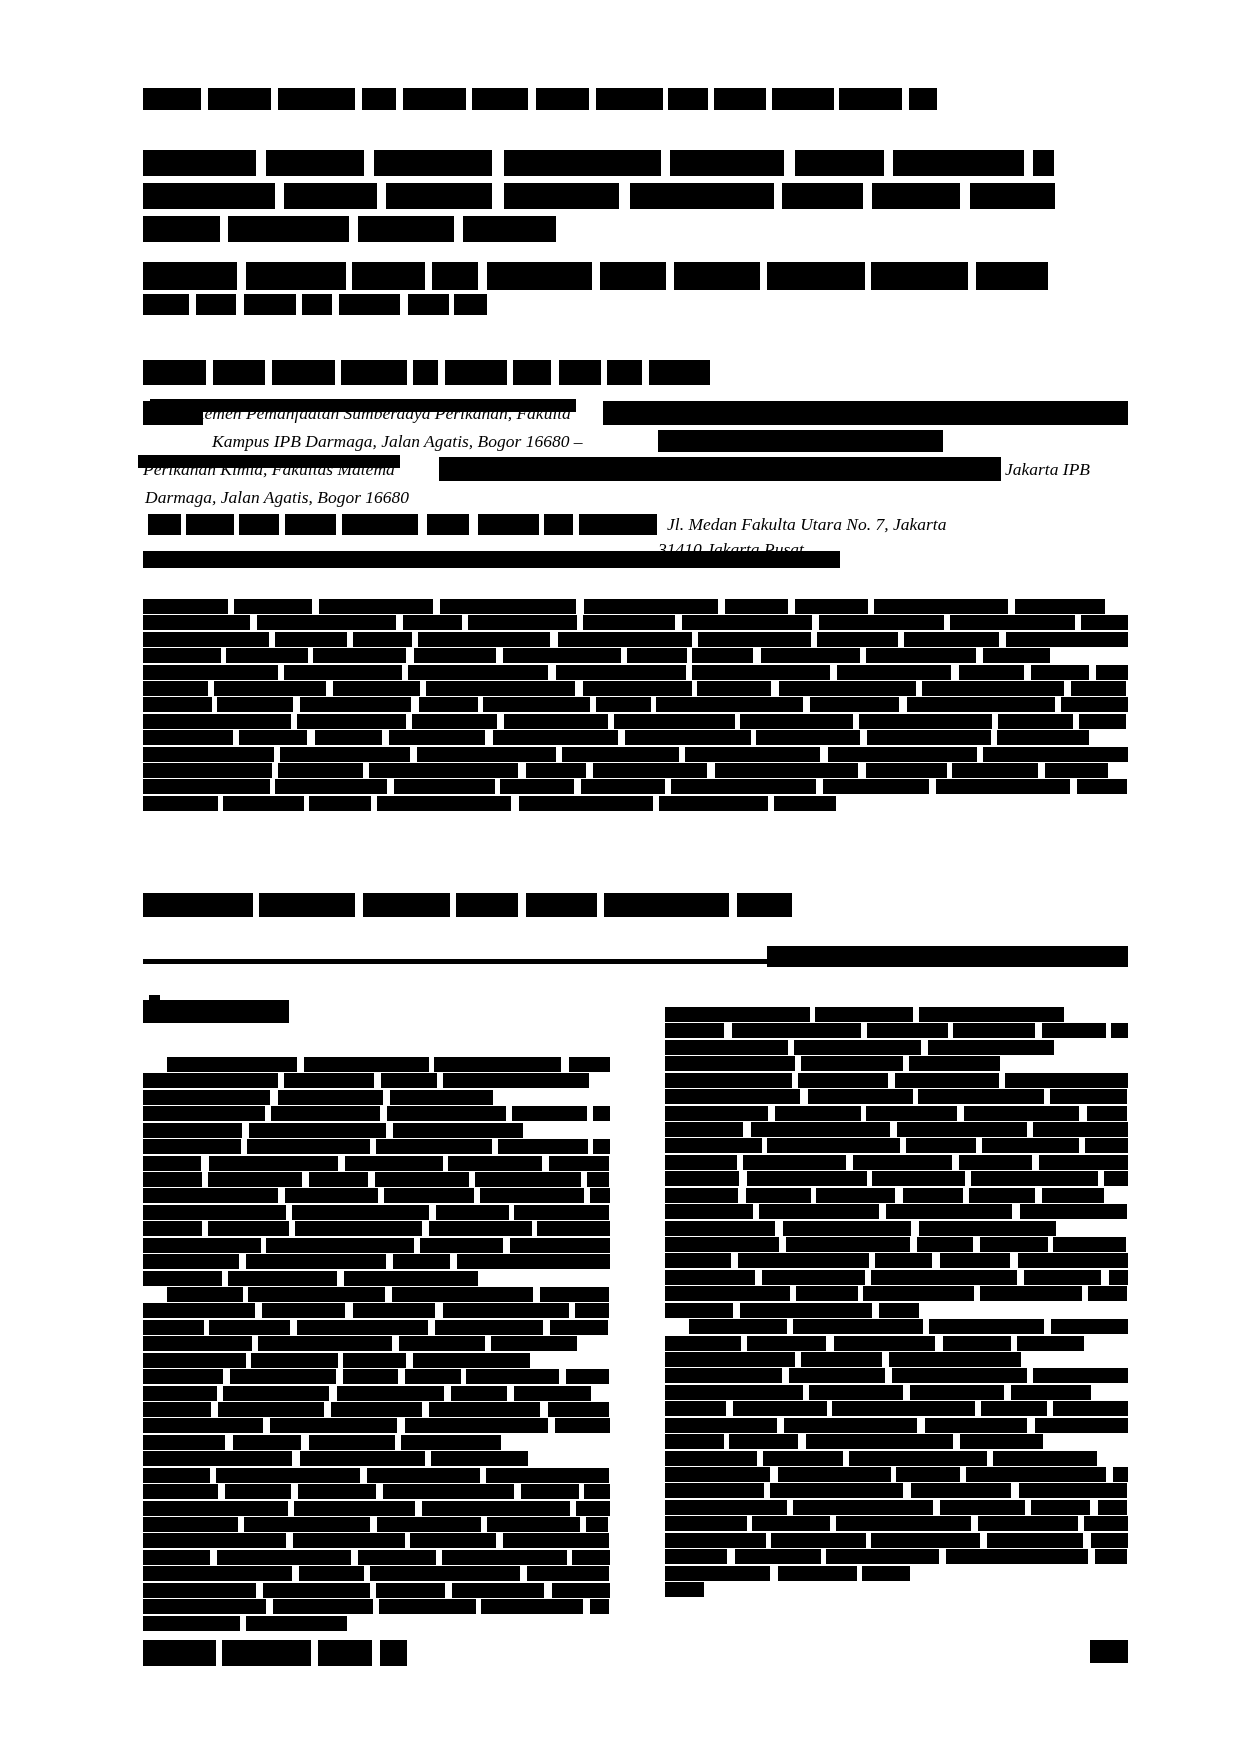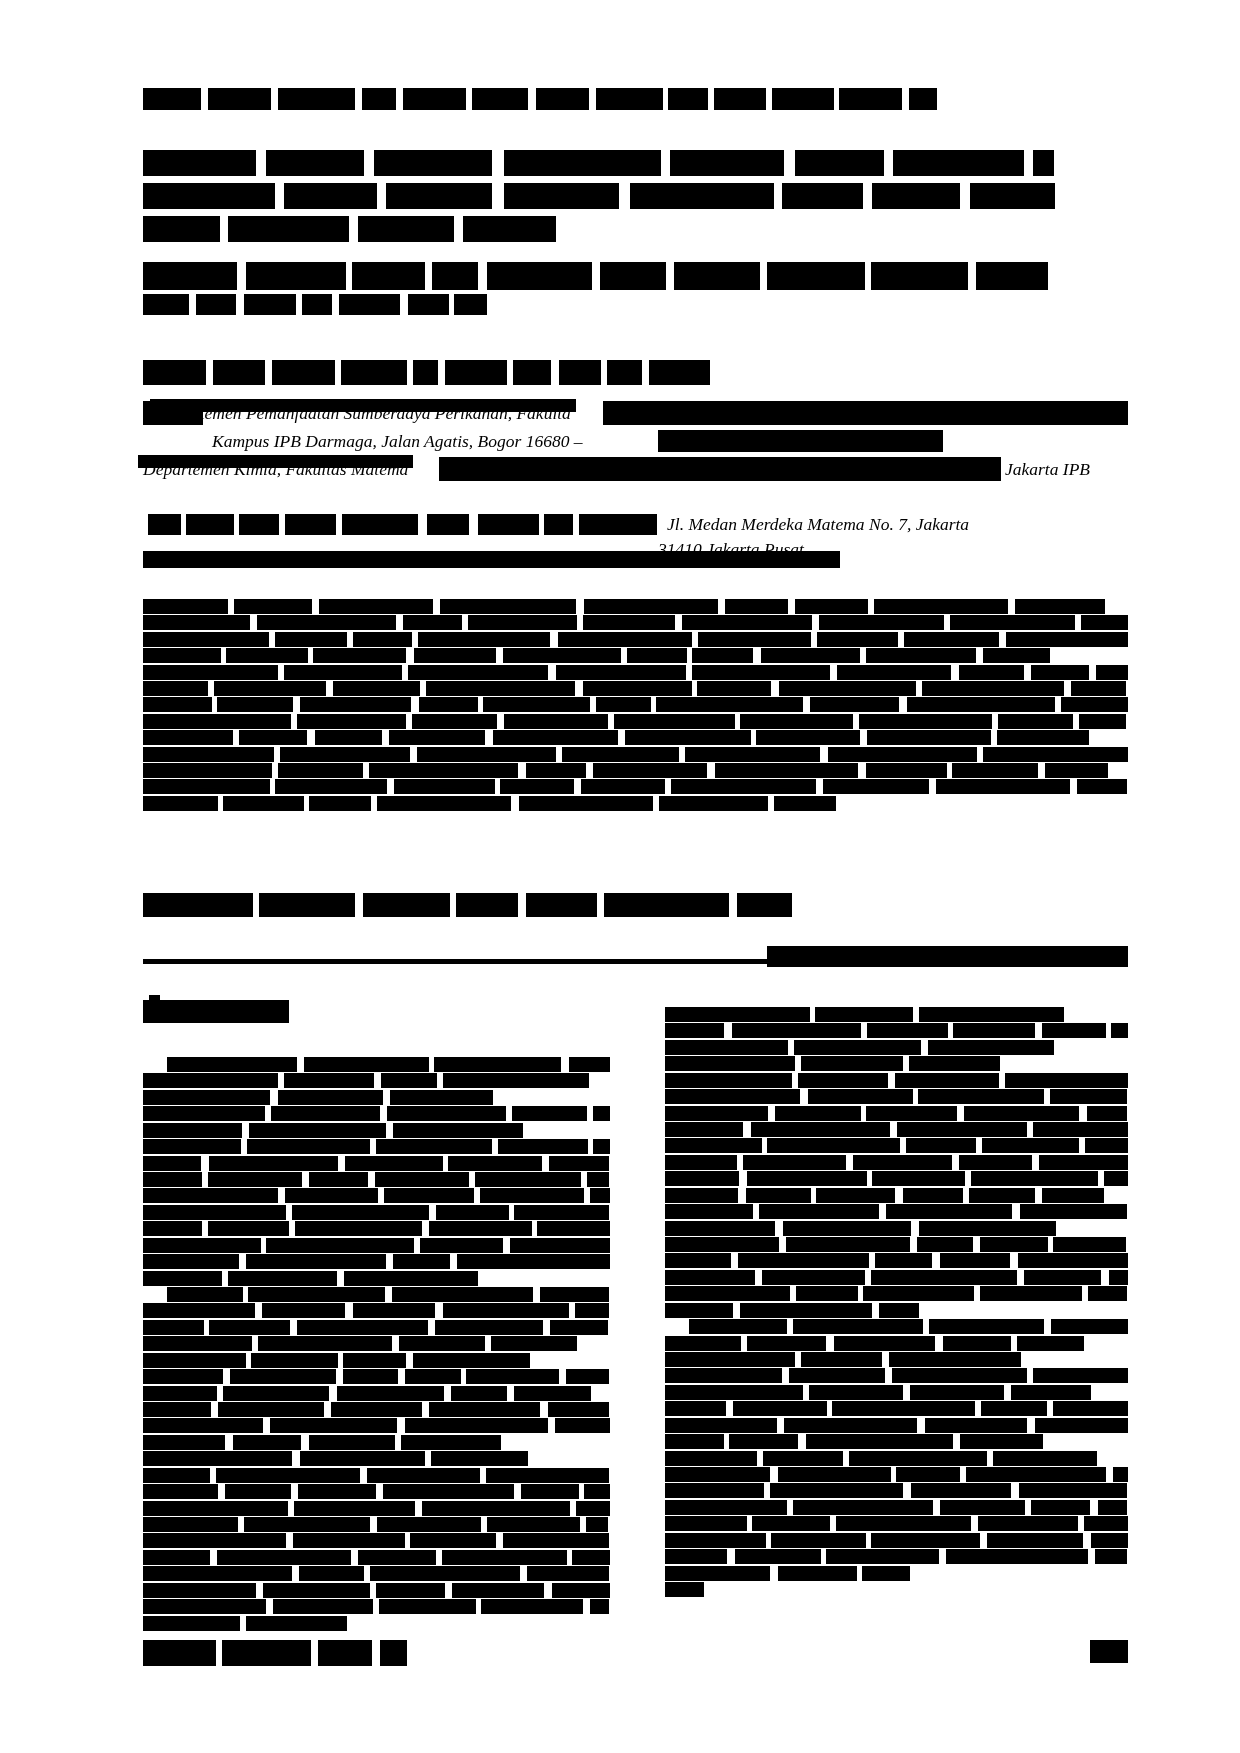--- a/index.html
+++ b/index.html
@@ -52,29 +52,32 @@
       <div class="bar" style="left:0;top:-1px;width:60px;height:24px;"></div>
       <div class="bar" style="left:460px;top:-1px;width:525px;height:24px;"></div>
     </div>
 
     <div class="abs" style="left:0;top:28px;width:985px;height:24px;">
       <span class="affil" style="left:69px;top:0;">Kampus IPB Darmaga, Jalan Agatis, Bogor 16680 –</span>
       <div class="bar" style="left:515px;top:0;width:285px;height:22px;"></div>
     </div>
 
     <div class="abs" style="left:0;top:56px;width:985px;height:24px;">
-      <span class="affil struck" style="left:0;top:0;">Departemen Kimia, Fakultas Matema</span>
+      <span class="affil struck" style="left:0;top:0;">Perikanan Kimia, Fakultas Matema</span>
       <div class="bar" style="left:296px;top:-1px;width:562px;height:24px;"></div>
       <span class="affil" style="left:862px;top:0;">Jakarta IPB</span>
     </div>
 
+    <div class="abs" style="left:0;top:84px;width:985px;height:24px;">
+      <span class="affil" style="left:2px;top:0;">Darmaga, Jalan Agatis, Bogor 16680</span>
+    </div>
 
     <div class="abs" style="left:0;top:111px;width:985px;height:24px;">
       <div class="run" style="left:5px;top:1px;width:510px;height:21px;"><span class="rword" style="width: 33px; margin-right: 5px;"></span><span class="rword" style="width: 48px; margin-right: 5px;"></span><span class="rword" style="width: 40px; margin-right: 6px;"></span><span class="rword" style="width: 51px; margin-right: 6px;"></span><span class="rword" style="width: 76px; margin-right: 9px;"></span><span class="rword" style="width: 42px; margin-right: 9px;"></span><span class="rword" style="width: 61px; margin-right: 5px;"></span><span class="rword" style="width: 29px; margin-right: 6px;"></span><span class="rword" style="width: 78px; margin-right: 0px;"></span></div>
-      <span class="affil" style="left:524px;top:0;">Jl. Medan Merdeka Matema No. 7, Jakarta</span>
+      <span class="affil" style="left:524px;top:0;">Jl. Medan Fakulta Utara No. 7, Jakarta</span>
     </div>
 
     <div class="abs" style="left:0;top:136px;width:985px;height:34px;">
       <span class="affil" style="left:515px;top:0;">31410 Jakarta Pusat</span>
       <div class="bar" style="left:0;top:13px;width:697px;height:17px;"></div>
     </div>
   </div>
 
   <div class="colbox" style="left:143px;top:599px;width:985px;height:216px;">
       <div class="rline" style="top: 0px; left: 0px; width: 985px; height: 15px;"><span class="rword" style="width: 85px; margin-right: 6px;"></span><span class="rword" style="width: 78px; margin-right: 7px;"></span><span class="rword" style="width: 114px; margin-right: 7px;"></span><span class="rword" style="width: 136px; margin-right: 8px;"></span><span class="rword" style="width: 134px; margin-right: 7px;"></span><span class="rword" style="width: 63px; margin-right: 7px;"></span><span class="rword" style="width: 73px; margin-right: 6px;"></span><span class="rword" style="width: 134px; margin-right: 7px;"></span><span class="rword" style="width: 90px; margin-right: 7px;"></span></div>

